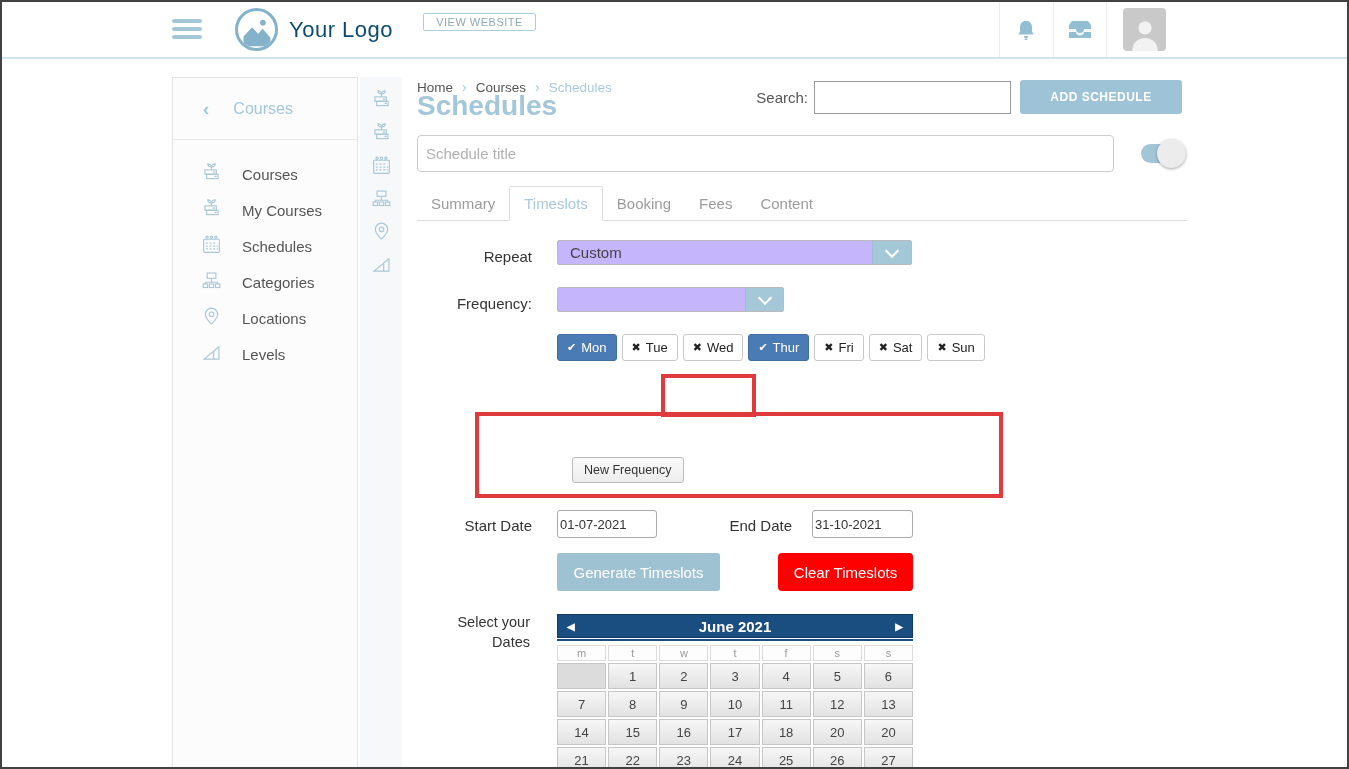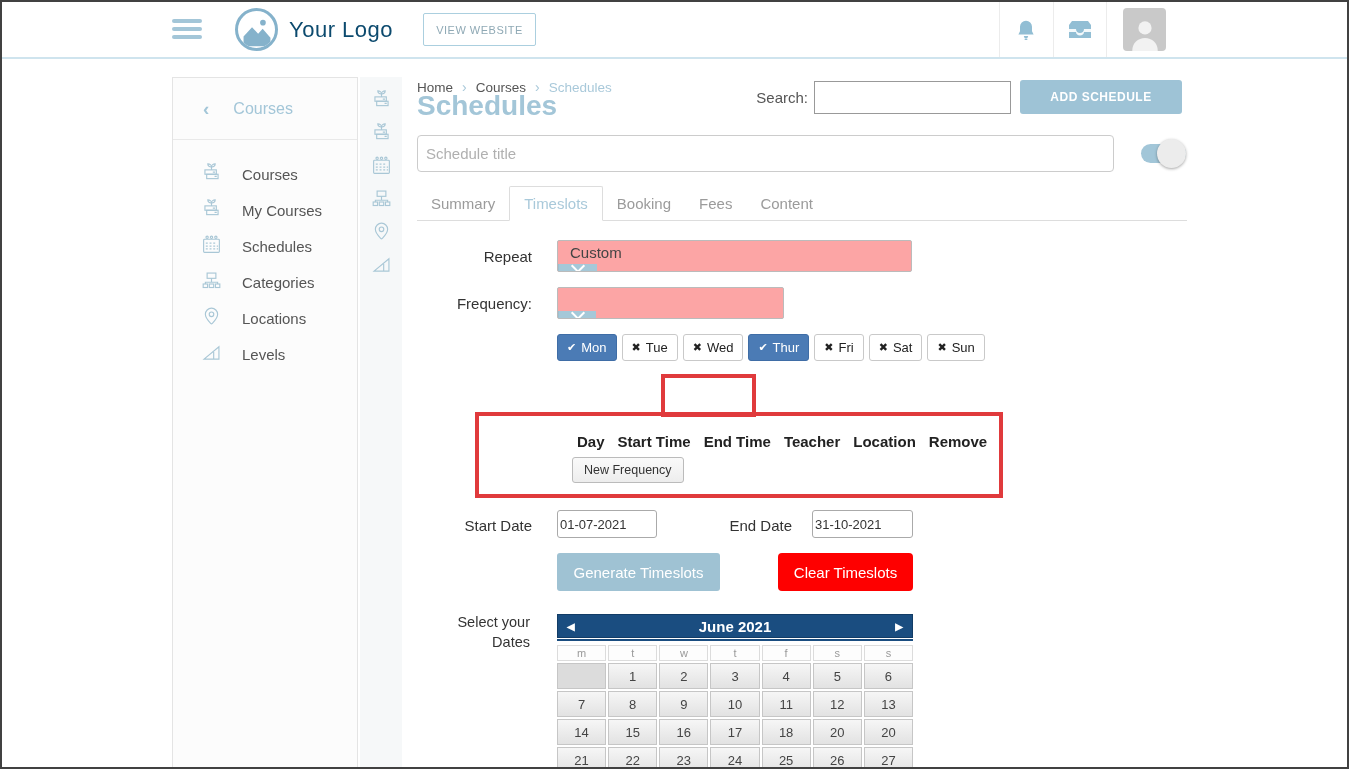--- a/index.html
+++ b/index.html
@@ -6,21 +6,21 @@
   .page{position:relative;width:1349px;height:769px;box-sizing:border-box;border:2px solid #414141;
         overflow:hidden;background:#fff;font-family:"Liberation Sans",sans-serif;color:#444;}
 
   
   .header{position:absolute;left:0;top:0;width:1345px;height:55px;background:#fff;border-bottom:2px solid #cfe4ee;}
   .hamburger{position:absolute;left:170px;top:17px;width:30px;height:21px;cursor:pointer;}
   .hamburger div{height:4px;background:#a3c6d8;border-radius:2px;margin-bottom:4px;}
   .logo-circle{position:absolute;left:233px;top:6px;width:43px;height:43px;border:3px solid #85b2cb;border-radius:50%;
                box-sizing:border-box;display:flex;align-items:center;justify-content:center;overflow:hidden;background:#fff;}
   .logo-text{position:absolute;left:287px;top:15px;font-size:22px;color:#0c4a6e;letter-spacing:.5px;}
-  .view-website{position:absolute;left:421px;top:11px;width:113px;height:33px;box-sizing:border-box;border:1px solid #abcfdf;
+  .view-website{position:absolute;left:421px;top:11px;width:113px;height:18px;box-sizing:border-box;border:1px solid #abcfdf;
                 border-radius:2px;background:#fff;color:#8fa9b5;font-size:11px;letter-spacing:.5px;
                 display:flex;align-items:center;justify-content:center;cursor:pointer;font-family:inherit;}
   .hdr-divider{position:absolute;top:0;width:1px;height:55px;background:#ececec;}
   .hdr-icon{position:absolute;display:flex;align-items:center;justify-content:center;cursor:pointer;}
   .avatar{position:absolute;left:1121px;top:6px;width:43px;height:43px;background:#c9c9c9;border-radius:4px;
           overflow:hidden;display:flex;align-items:flex-end;justify-content:center;cursor:pointer;}
 
   
   .sidebar{position:absolute;left:170px;top:75px;width:186px;height:694px;background:#fcfcfc;
            border:1px solid #e4e4e4;border-bottom:0;box-sizing:border-box;}
@@ -54,21 +54,21 @@
   .toggle-knob{position:absolute;left:1155px;top:137px;width:29px;height:29px;background:#ececec;border-radius:50%;
                box-shadow:0 1px 3px rgba(0,0,0,.35);cursor:pointer;}
 
   
   .tabs{position:absolute;left:415px;top:186px;width:770px;height:32px;border-bottom:1px solid #ddd;display:flex;align-items:flex-end;}
   .tab{font-size:15px;color:#9b9b9b;padding:8px 14px;cursor:pointer;}
   .tab.active{color:#a9c9da;border:1px solid #ddd;border-bottom:1px solid #fff;background:#fff;margin-bottom:-1px;border-radius:2px 2px 0 0;}
 
   
   .f-label{position:absolute;width:110px;text-align:right;font-size:15px;color:#333;}
-  .select-box{position:absolute;display:flex;border:1px solid #bbb;border-radius:2px;background:#fca5a5;box-sizing:border-box;height:32px;overflow:hidden;flex-direction:column;}
+  .select-box{position:absolute;display:flex;border:1px solid #bbb;border-radius:2px;background:#c4b5fd;box-sizing:border-box;height:25px;overflow:hidden;}
   .select-value{flex:1;display:flex;align-items:center;padding:0 12px;font-size:15px;color:#444;}
   .select-arrow{width:38px;background:#a5c8d8;display:flex;align-items:center;justify-content:center;cursor:pointer;border-left:1px solid #9dbfcf;}
   .chev{width:8px;height:8px;border-right:2px solid #fff;border-bottom:2px solid #fff;transform:rotate(45deg);margin-top:-3px;}
 
   .days-row{position:absolute;left:555px;top:332px;display:flex;gap:5px;}
   .day-btn{display:flex;align-items:center;gap:5px;height:27px;padding:0 9px;background:#fff;border:1px solid #c9c9c9;
            border-radius:3px;font-size:13px;color:#222;cursor:pointer;font-family:inherit;}
   .day-btn .day-ic{font-size:11px;line-height:1;}
   .day-btn.sel{background:#4b7bb5;border-color:#3f6da6;color:#fff;}
 
@@ -309,28 +309,20 @@
       <button class="day-btn">
     <span class="day-ic">✖</span>Sat</button>
       <button class="day-btn">
     <span class="day-ic">✖</span>Sun</button>
     </div>
 
 
   <div class="red-box" style="left:659px;top:372px;width:95px;height:43px;"></div>
   <div class="red-box" style="left:473px;top:410px;width:528px;height:86px;"></div>
 
-  <div class="slot-headers">
-      <span>Day</span>
-      <span>Start Time</span>
-      <span>End Time</span>
-      <span>Teacher</span>
-      <span>Location</span>
-      <span>Remove</span>
-    </div>
   <button class="new-freq">New Frequency</button>
 
   <div class="f-label" style="left:430px;top:515px;width:100px;">Start Date</div>
   <input class="date-input" style="left: 555px; top: 508px;" value="01-07-2021">
   <div class="f-label" style="left:690px;top:515px;width:100px;text-align:right;">End Date</div>
   <input class="date-input" style="left: 810px; top: 508px; width: 101px;" value="31-10-2021">
 
   <button class="gen-btn">Generate Timeslots</button>
   <button class="clear-btn">Clear Timeslots</button>
 

